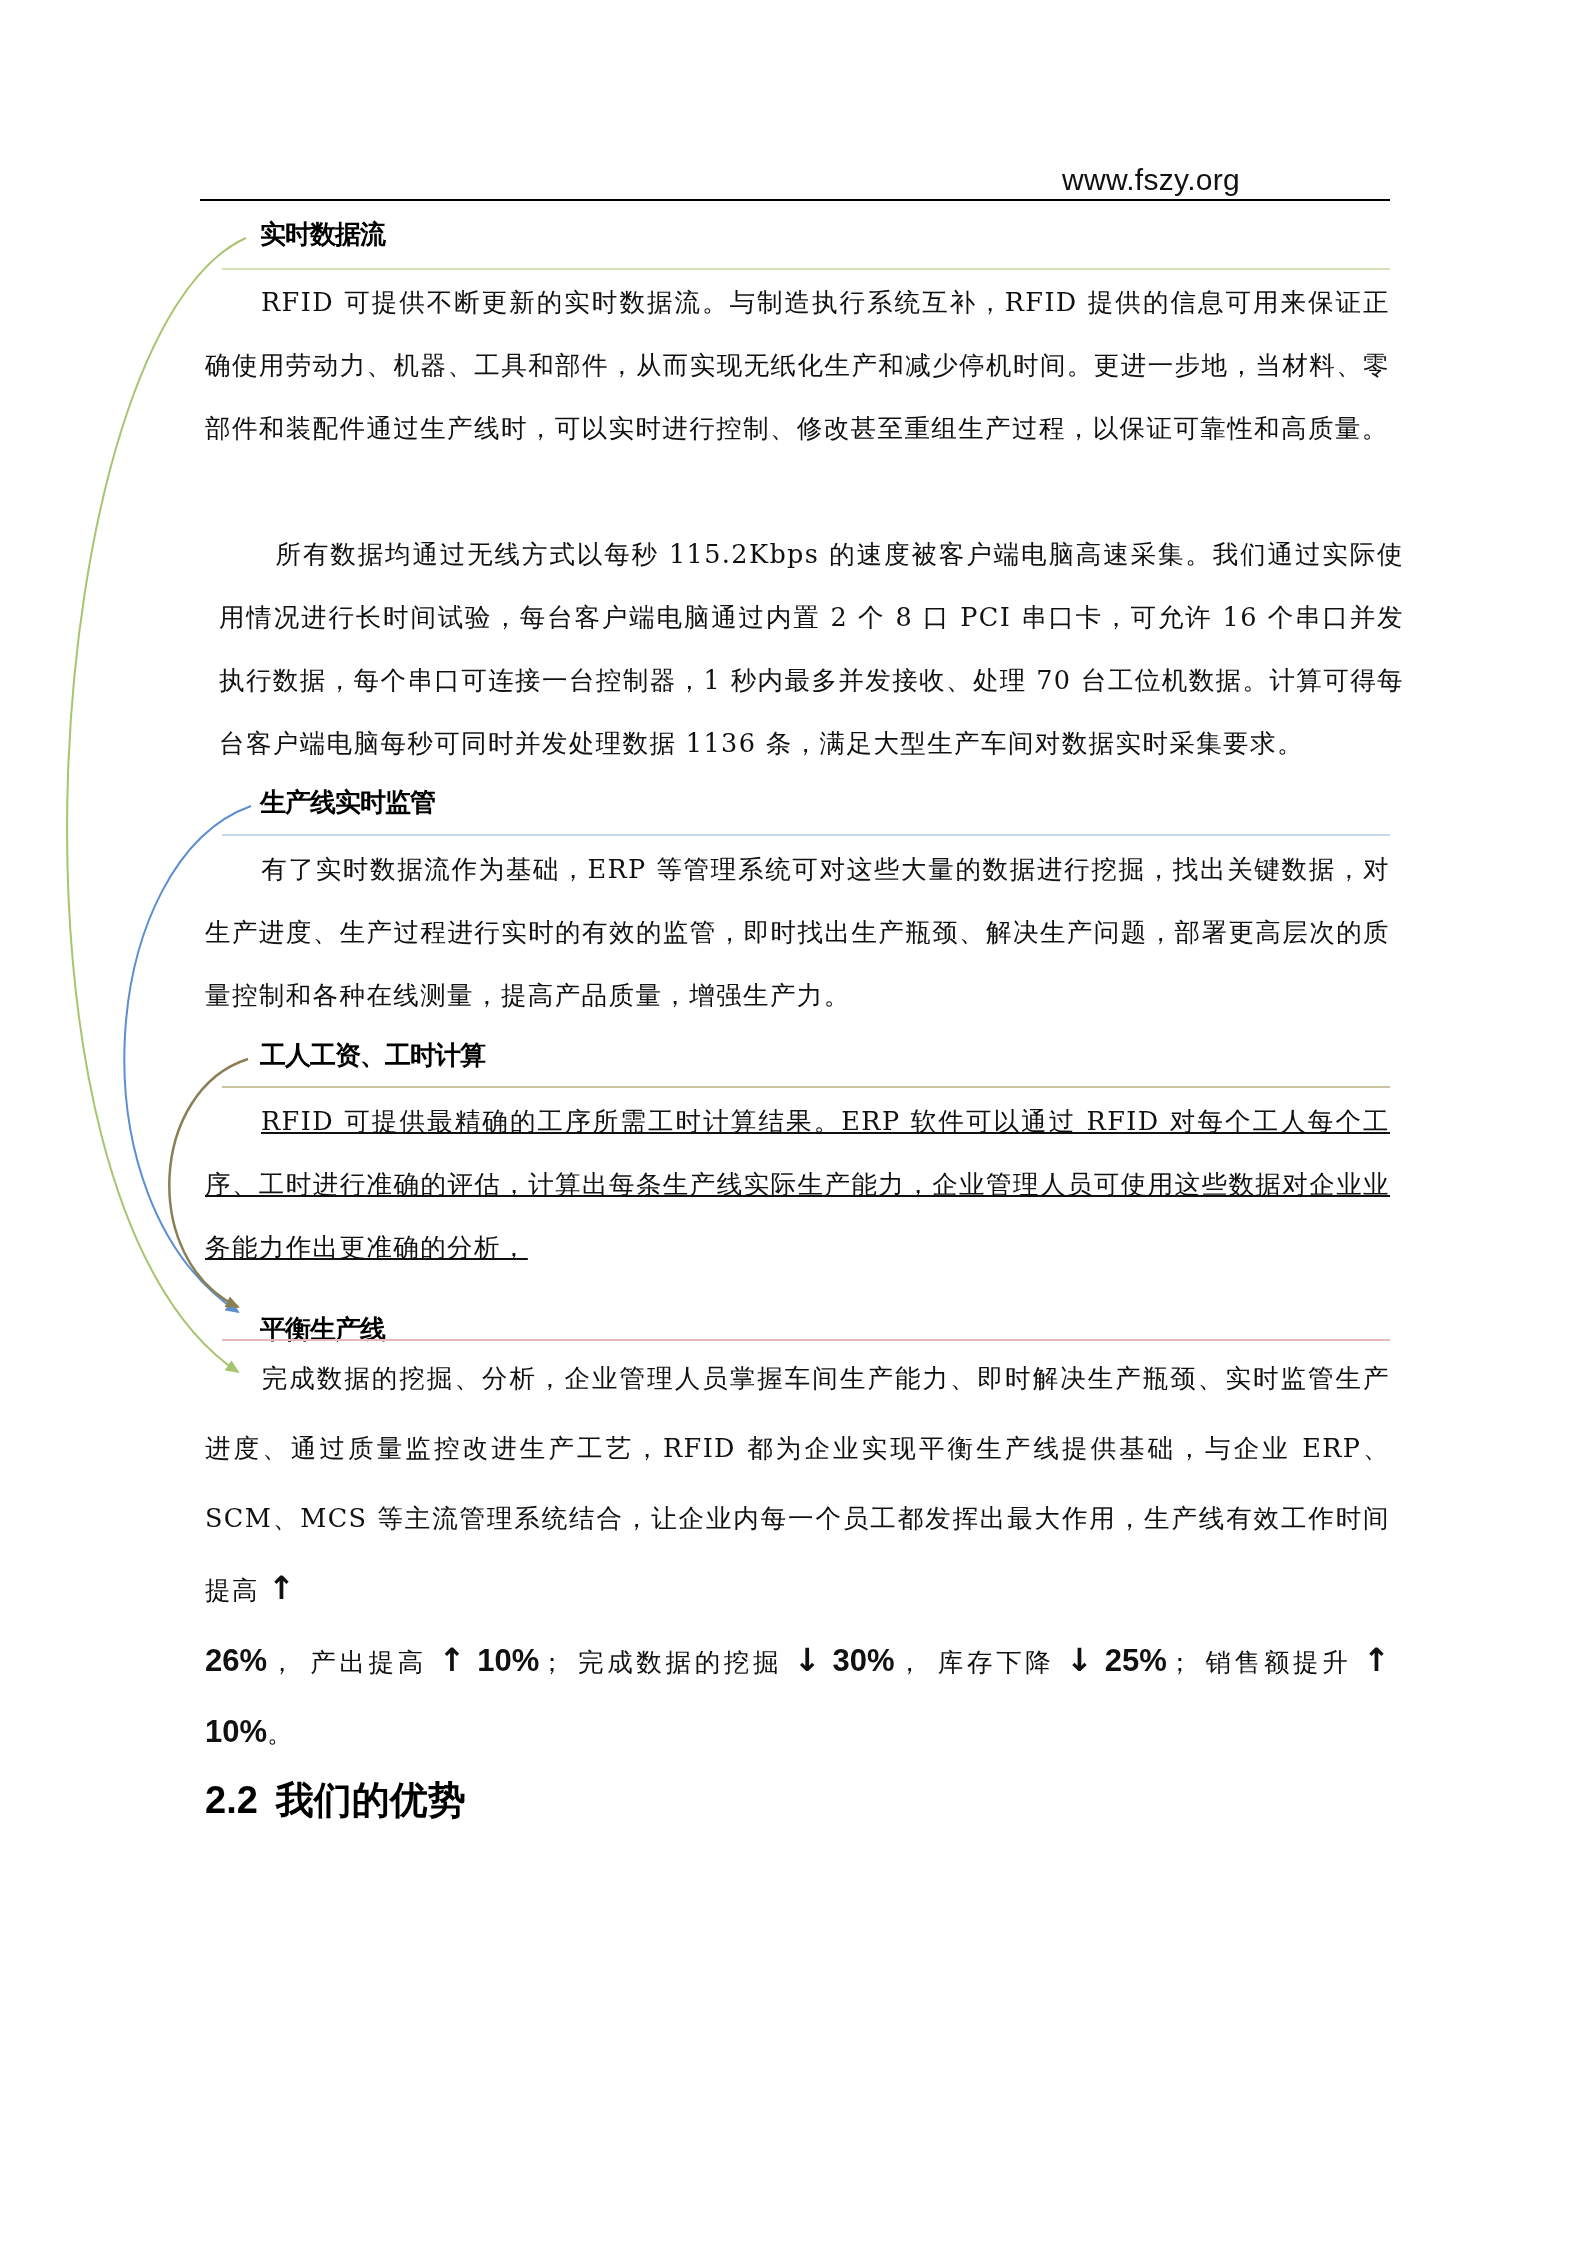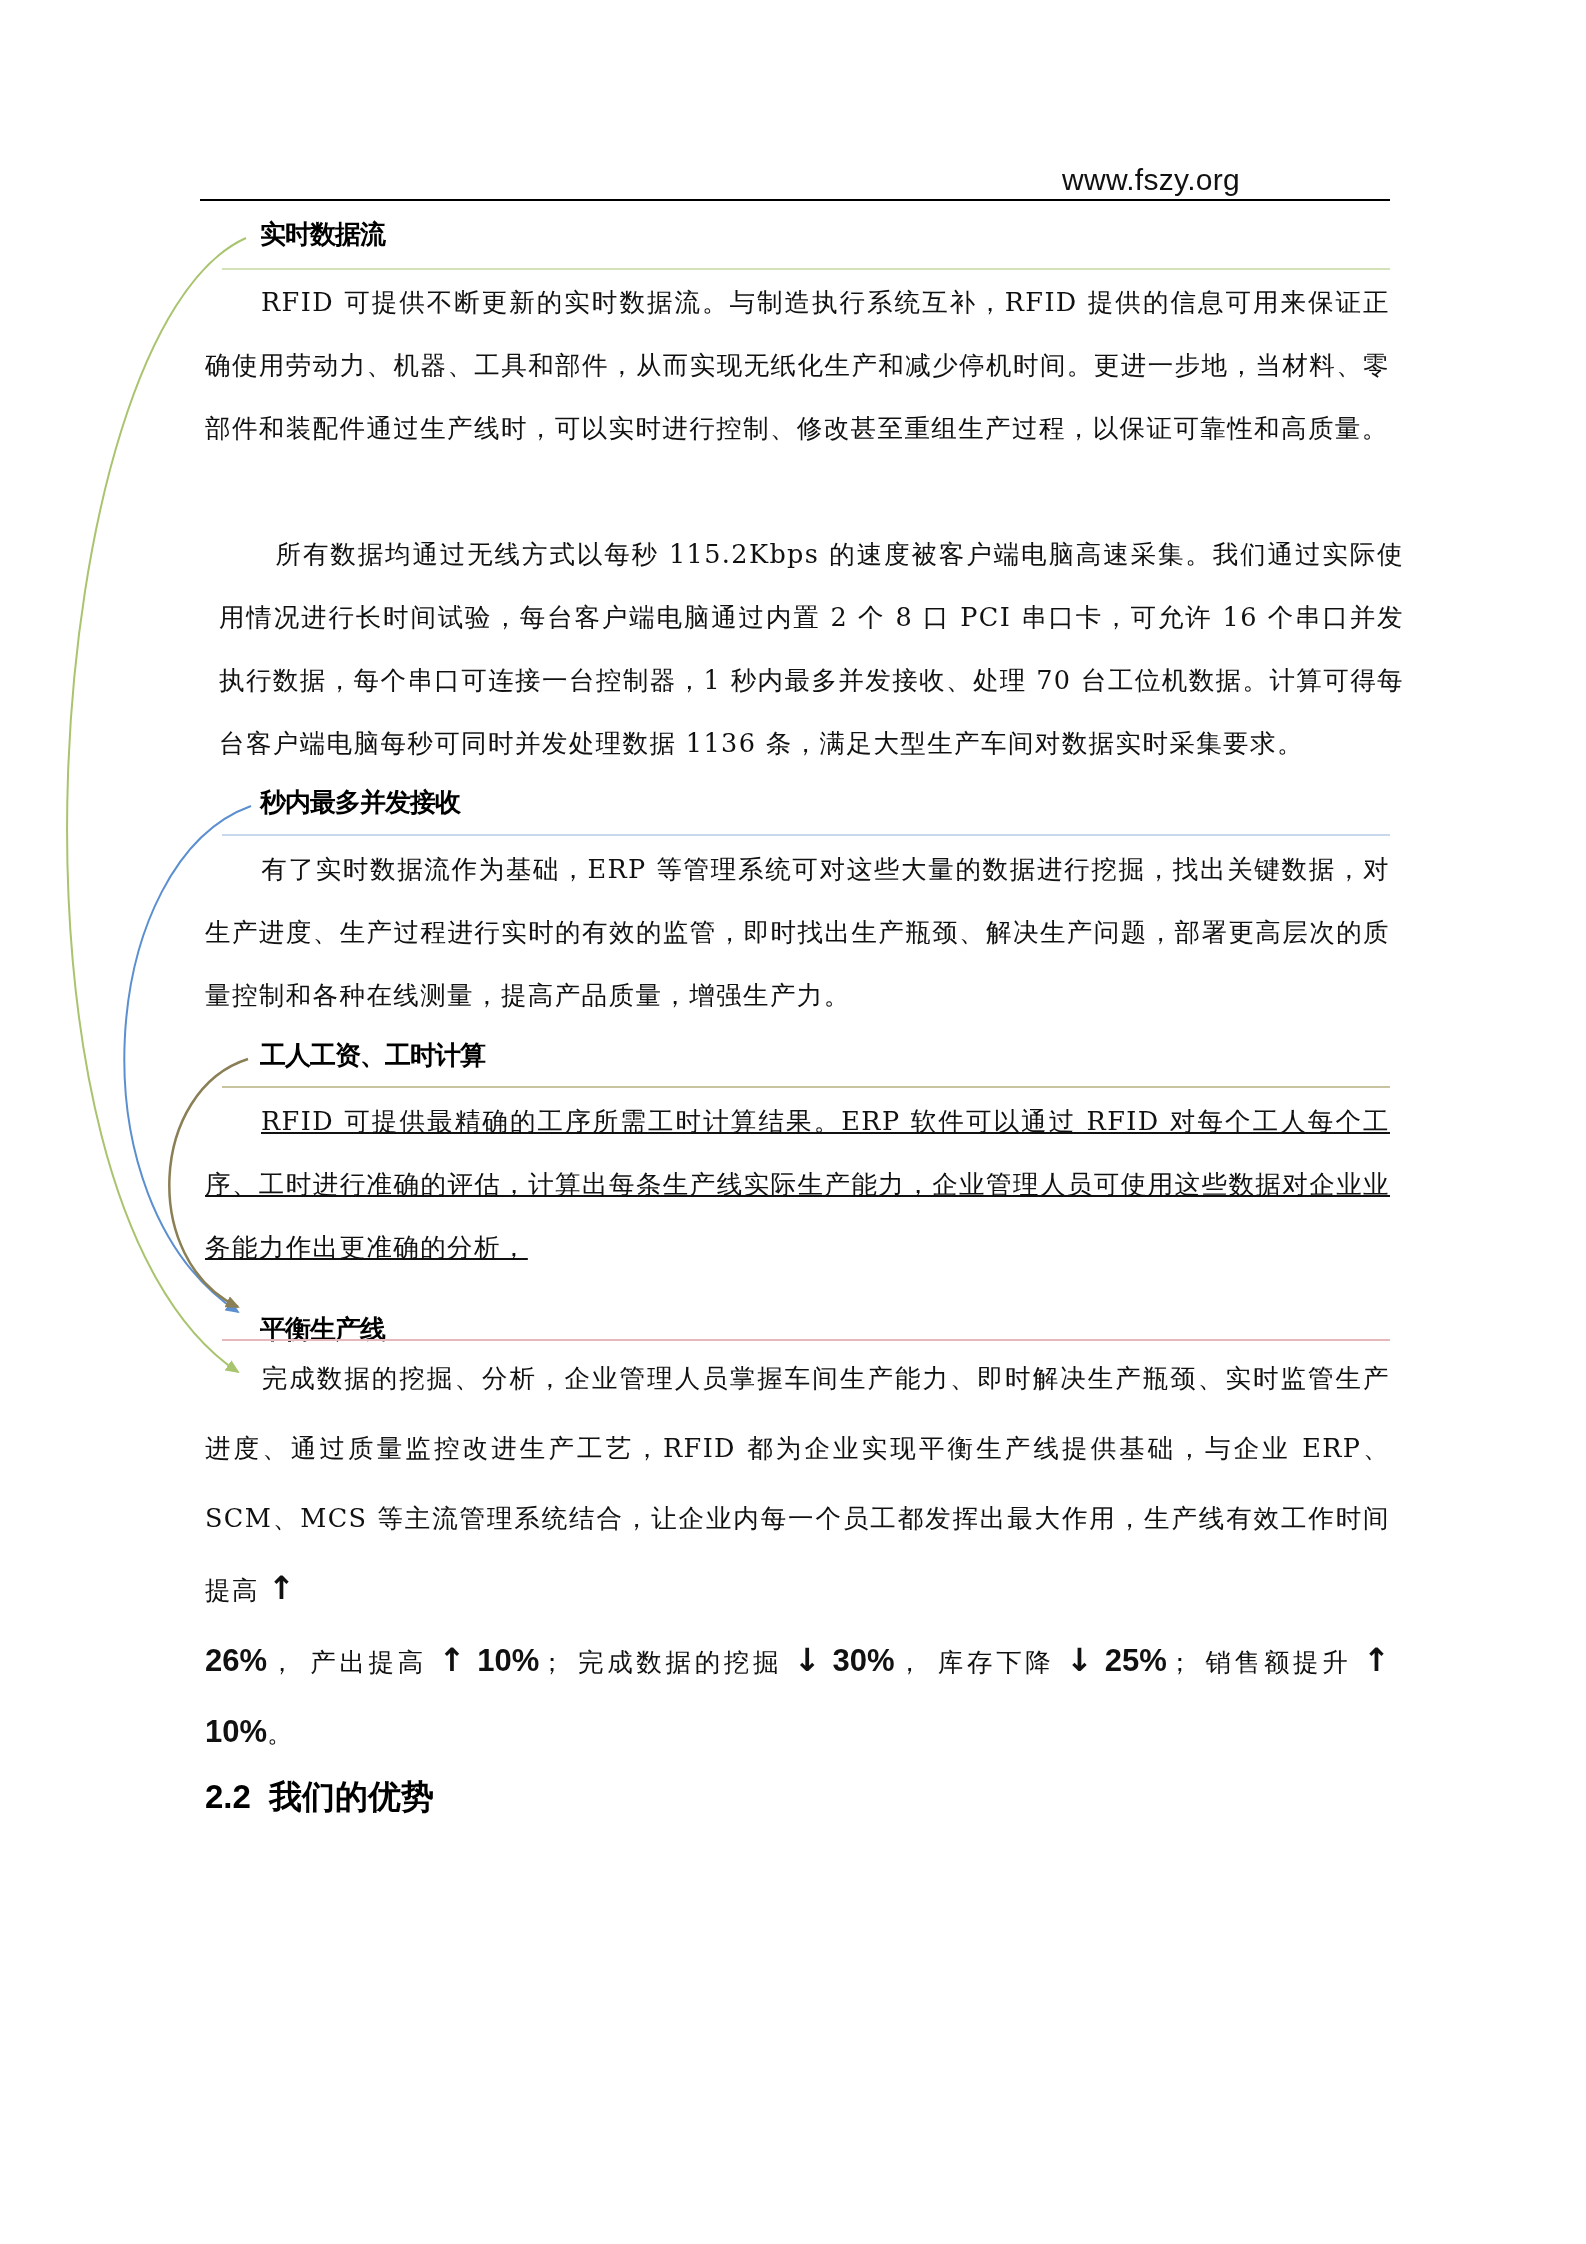--- a/index.html
+++ b/index.html
@@ -10,21 +10,21 @@
     .header-rule { position: absolute; left: 200px; top: 199px; width: 1190px; height: 2px; background: #000; }
     .sec-heading { position: absolute; left: 260px; font-family: "DejaVu Sans", "Liberation Sans", sans-serif;
                    font-weight: bold; font-size: 26px; color: #000; letter-spacing: -1px; }
     .sec-rule { position: absolute; left: 222px; width: 1168px; height: 2px; }
     .para { position: absolute; left: 205px; width: 1185px; font-size: 25.5px; line-height: 63px;
             text-align: justify; letter-spacing: 1.4px; color: #111; }
     .para .indent { display: inline-block; width: 56px; }
     .para b.num { font-family: "Liberation Sans", "DejaVu Sans", sans-serif; font-weight: bold; font-size: 31px; letter-spacing: 0; }
     .para .arrow { font-family: "DejaVu Sans", sans-serif; font-weight: bold; font-size: 32px; letter-spacing: 0; }
     .h2 { position: absolute; left: 205px; top: 1775px; font-family: "DejaVu Sans", "Liberation Sans", sans-serif;
-          font-weight: bold; font-size: 33px; color: #000; }
+          font-weight: bold; font-size: 38px; color: #000; }
     .h2 .h2-num { font-family: "Liberation Sans", sans-serif; margin-right: 18px; }
     svg.connectors { position: absolute; left: 0; top: 0; pointer-events: none; }
   </style>
 </head>
 <body>
 
 <div class="page-url">www.fszy.org</div>
 <div class="header-rule"></div>
 
 <svg class="connectors" width="1586" height="2244">
@@ -45,21 +45,21 @@
   <path d="M251,806 C100,860 70,1200 238,1312" fill="none" stroke="#5b8fd0" stroke-width="2" marker-end="url(#mk-blue)"></path>
 
   <path d="M248,1059 C150,1090 140,1260 238,1307" fill="none" stroke="#8a7f55" stroke-width="2.5" marker-end="url(#mk-brown)"></path>
 </svg>
 
 <div class="sec-heading" style="top:217px;">实时数据流</div>
 <div class="sec-rule" style="top:268px; background:#d5e1b9;"></div>
 <div class="para" style="top:271px;"><span class="indent"></span><span>RFID 可提供不断更新的实时数据流。与制造执行系统互补，RFID 提供的信息可用来保证正确使用劳动力、机器、工具和部件，从而实现无纸化生产和减少停机时间。更进一步地，当材料、零部件和装配件通过生产线时，可以实时进行控制、修改甚至重组生产过程，以保证可靠性和高质量。</span></div>
 <div class="para" style="top:523px;margin-left:14px;"><span class="indent"></span><span>所有数据均通过无线方式以每秒 115.2Kbps 的速度被客户端电脑高速采集。我们通过实际使用情况进行长时间试验，每台客户端电脑通过内置 2 个 8 口 PCI 串口卡，可允许 16 个串口并发执行数据，每个串口可连接一台控制器，1 秒内最多并发接收、处理 70 台工位机数据。计算可得每台客户端电脑每秒可同时并发处理数据 1136 条，满足大型生产车间对数据实时采集要求。</span></div>
 
-<div class="sec-heading" style="top:785px;">秒内最多并发接收</div>
+<div class="sec-heading" style="top:785px;">生产线实时监管</div>
 <div class="sec-rule" style="top:834px; background:#c7d8ed;"></div>
 <div class="para" style="top:838px;"><span class="indent"></span><span>有了实时数据流作为基础，ERP 等管理系统可对这些大量的数据进行挖掘，找出关键数据，对生产进度、生产过程进行实时的有效的监管，即时找出生产瓶颈、解决生产问题，部署更高层次的质量控制和各种在线测量，提高产品质量，增强生产力。</span></div>
 
 <div class="sec-heading" style="top:1038px;">工人工资、工时计算</div>
 <div class="sec-rule" style="top:1086px; background:#c8c3a0;"></div>
 <div class="para" style="top:1090px;text-decoration:underline;"><span class="indent"></span><span>RFID 可提供最精确的工序所需工时计算结果。ERP 软件可以通过 RFID 对每个工人每个工序、工时进行准确的评估，计算出每条生产线实际生产能力，企业管理人员可使用这些数据对企业业务能力作出更准确的分析，</span></div>
 
 <div class="sec-heading" style="top:1312px;">平衡生产线</div>
 <div class="sec-rule" style="top:1339px; background:#e6b8bb;"></div>
 <div class="para" style="top:1343px; line-height:70px;">

